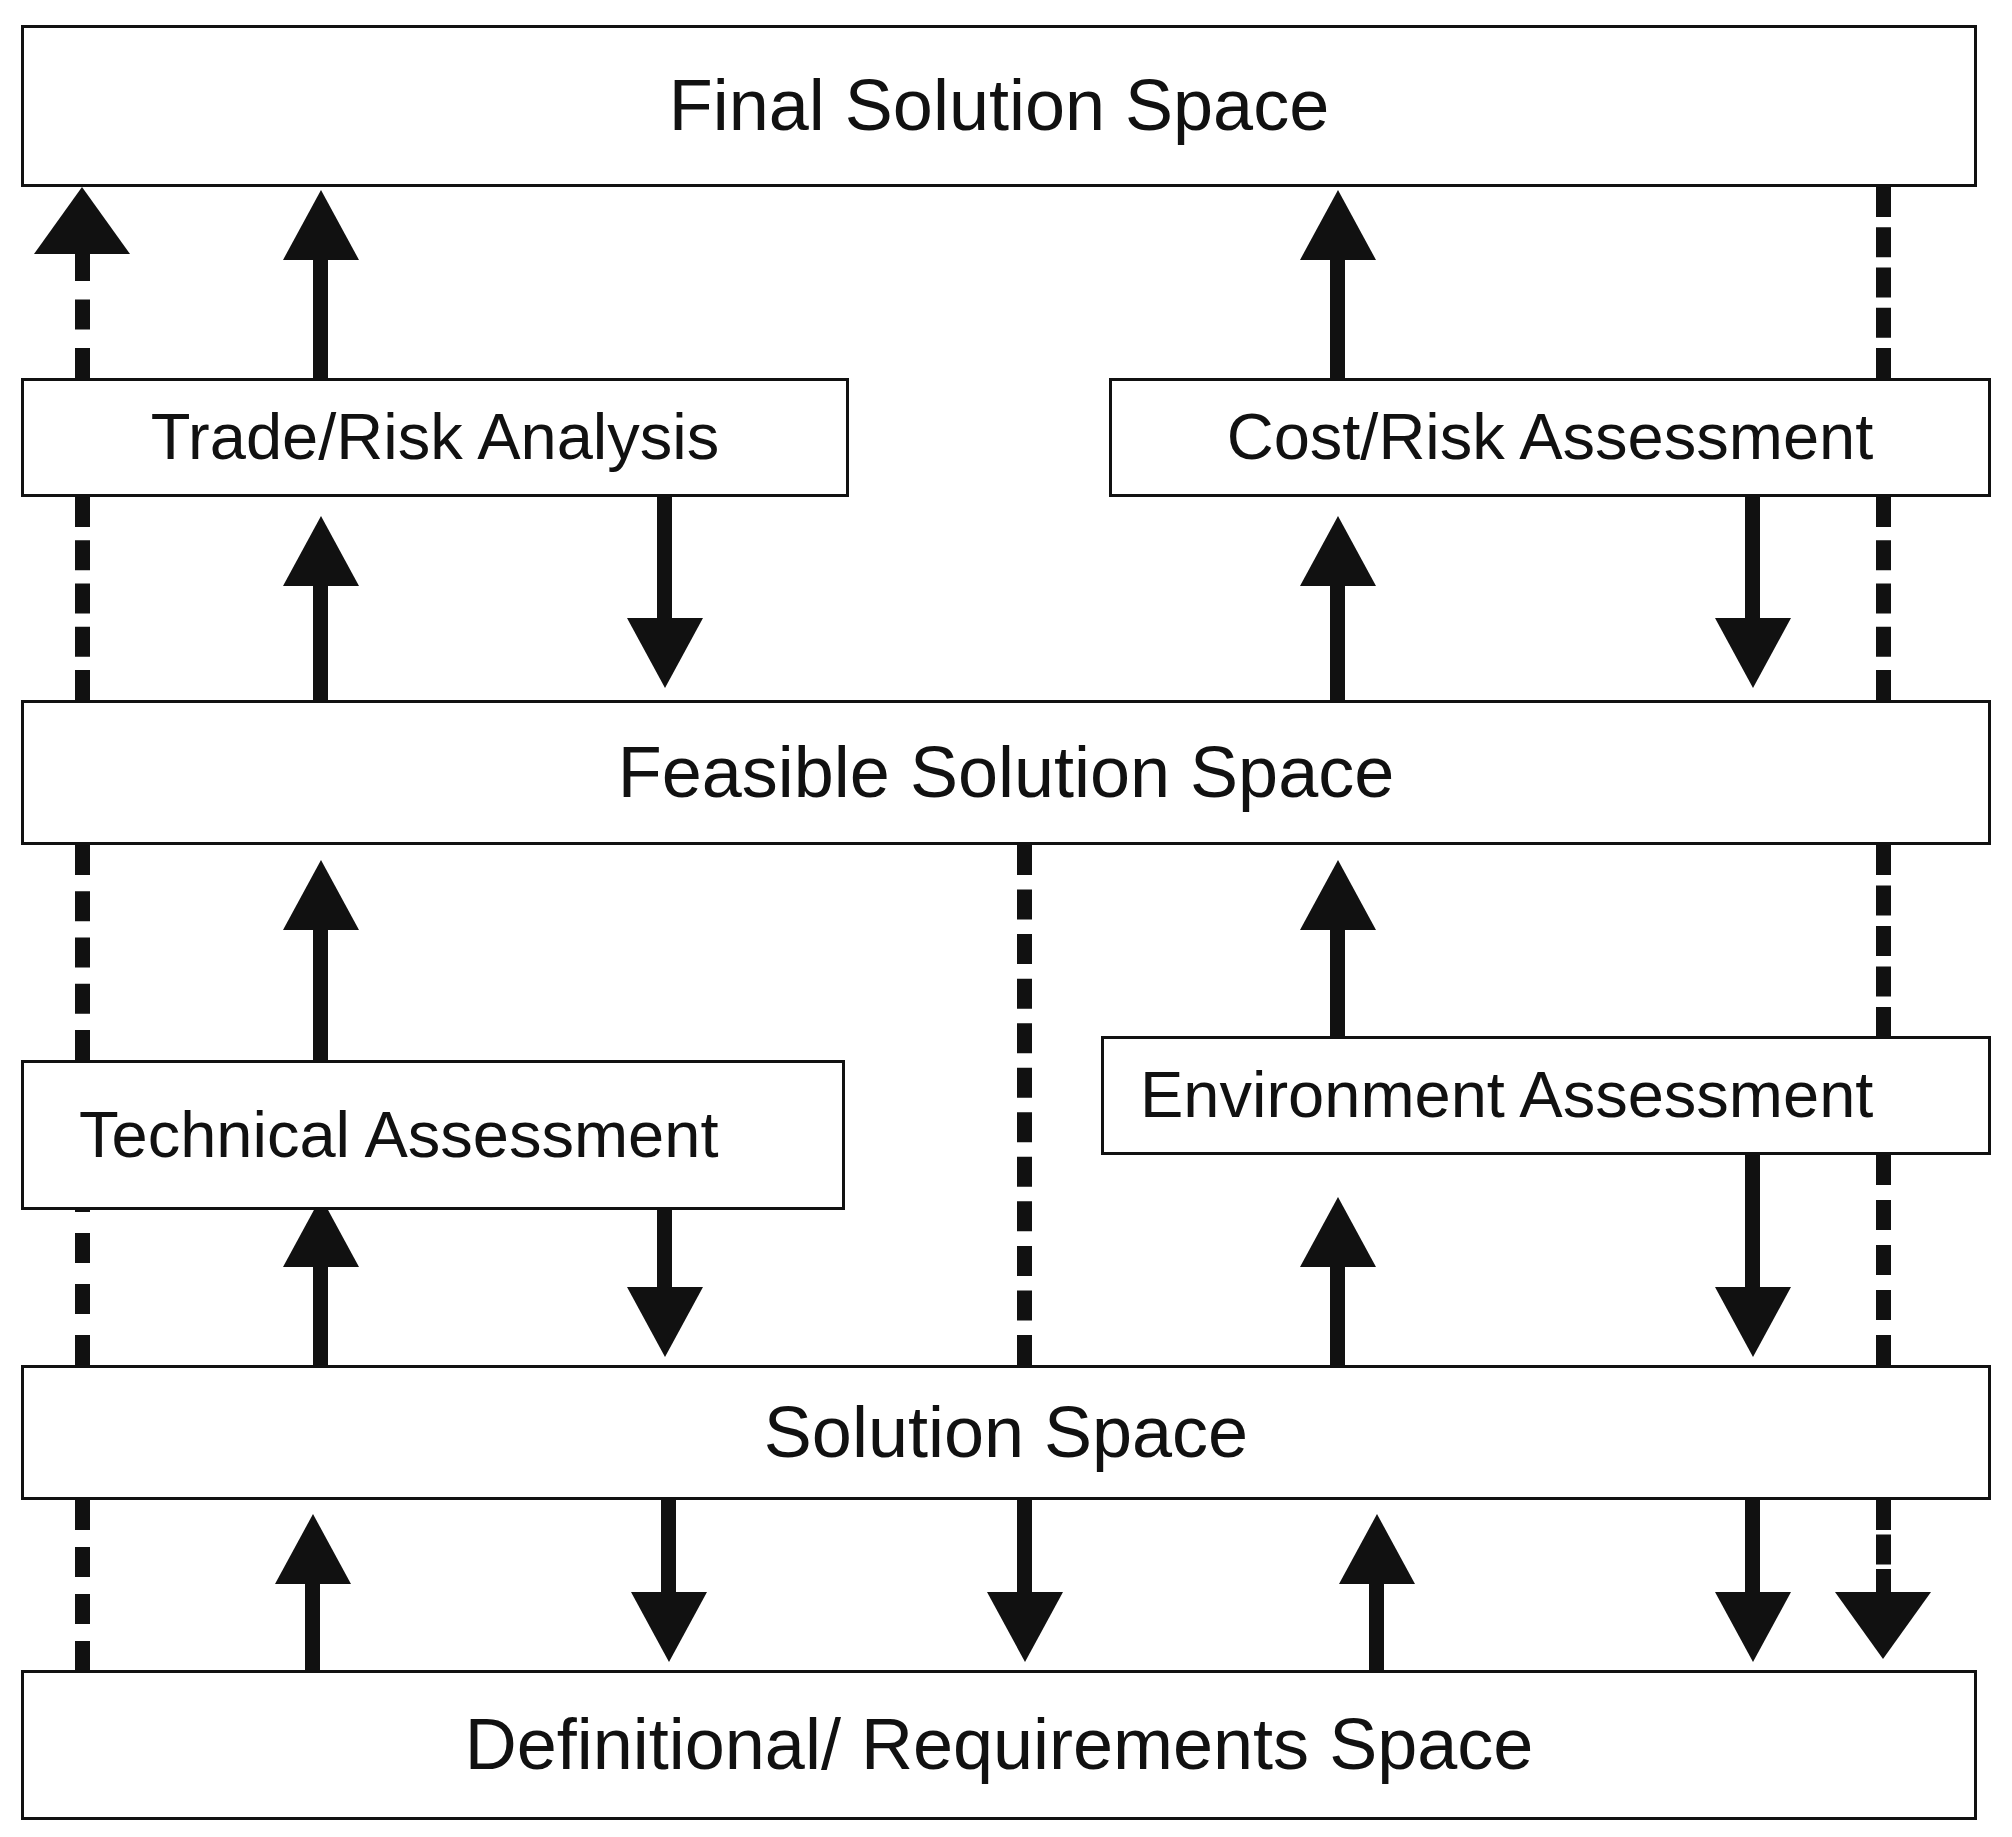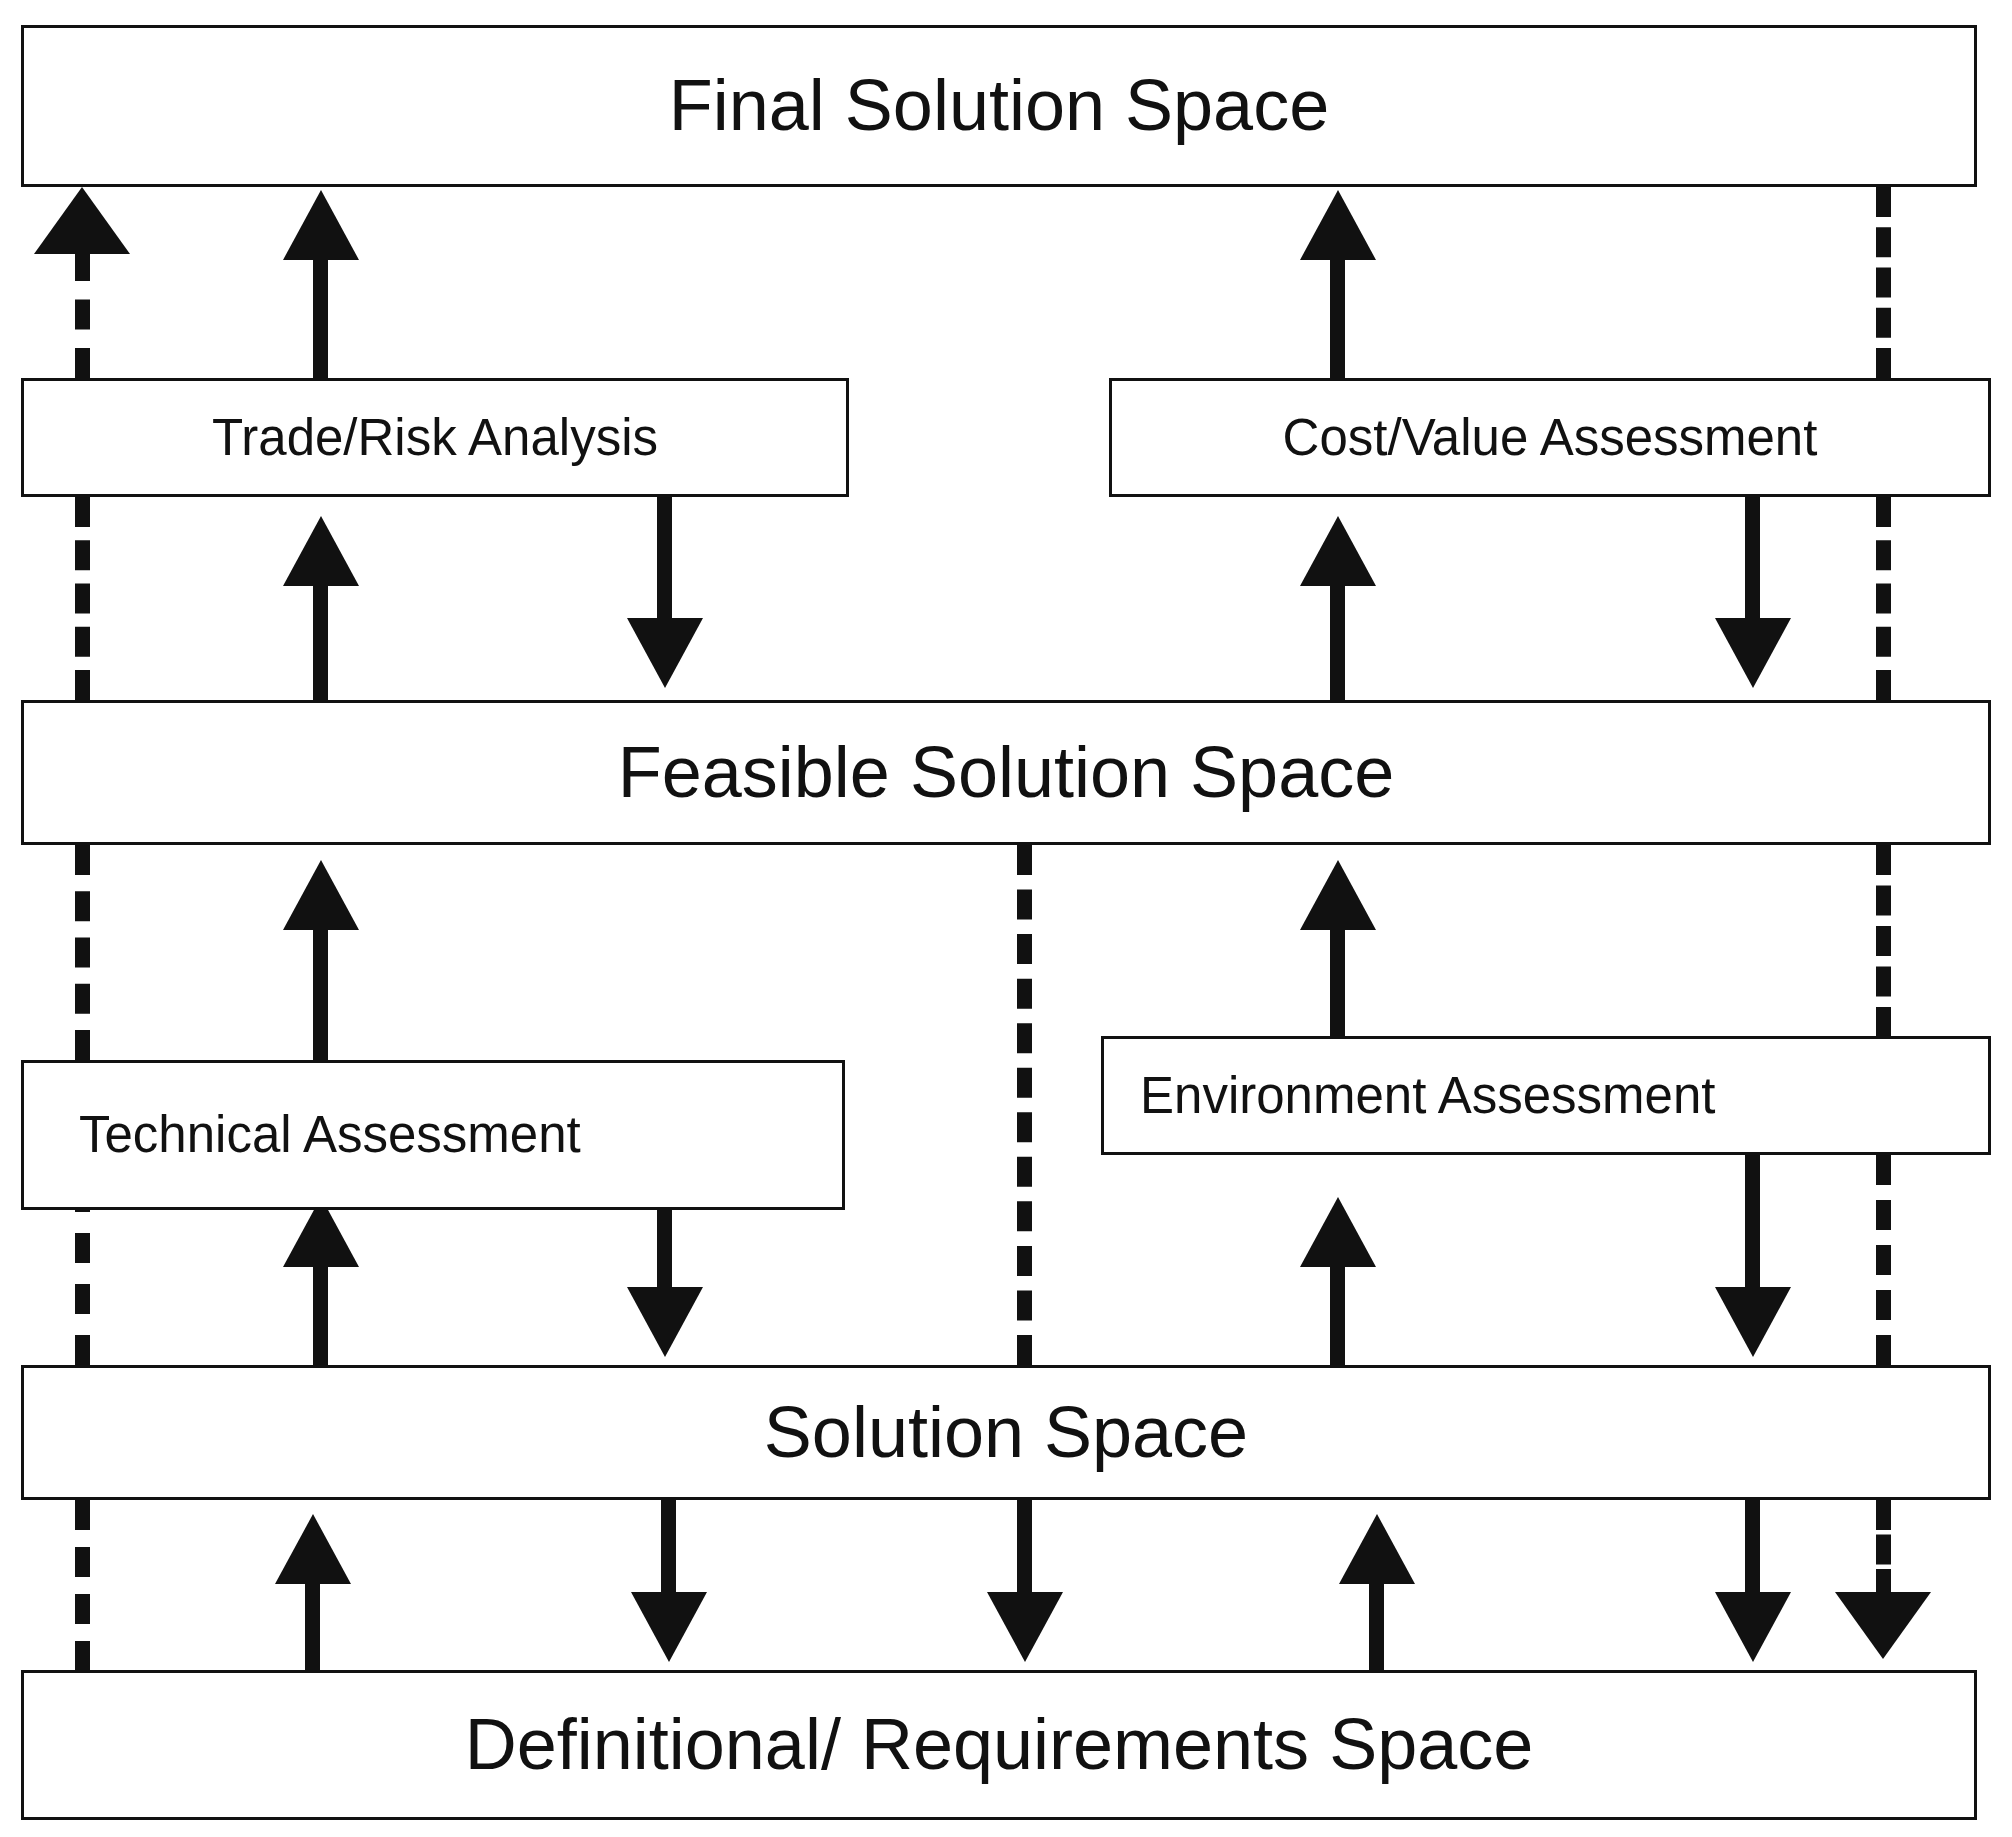--- a/index.html
+++ b/index.html
@@ -16,21 +16,21 @@
     border:3.9px solid #111111;
     background:#ffffff;
     display:flex;
     align-items:center;
     justify-content:center;
     color:#111111;
     line-height:1.05;
     white-space:nowrap;
   }
   .node.level     { font-size:72px; font-weight:400; }
-  .node.analysis  { font-size:51px;  font-weight:400; justify-content:center; }
+  .node.analysis  { font-size:65px;  font-weight:400; justify-content:center; }
   .node.analysis.left-pad { justify-content:flex-start; padding-left:55px; }
 
   
   .conn{ position:absolute; }
   .shaft{
     position:absolute;
     background:#111111;
   }
   .shaft.dashed{
     background:none;
@@ -172,21 +172,21 @@
       </div>
     </div>
   <div id="node-layer">
       <div class="node level" style="left: 21px; top: 25px; width: 1956px; height: 162px;">
         <span>Final Solution Space</span>
       </div>
       <div class="node analysis" style="left: 21px; top: 378px; width: 828px; height: 119px;">
         <span>Trade/Risk Analysis</span>
       </div>
       <div class="node analysis" style="left: 1109px; top: 378px; width: 882px; height: 119px;">
-        <span>Cost/Value Assessment</span>
+        <span>Cost/Risk Assessment</span>
       </div>
       <div class="node level" style="left: 21px; top: 700px; width: 1970px; height: 145px;">
         <span>Feasible Solution Space</span>
       </div>
       <div class="node analysis left-pad" style="left: 21px; top: 1060px; width: 824px; height: 150px; align-items: center;">
         <span>Technical Assessment</span>
       </div>
       <div class="node analysis left-pad" style="left: 1101px; top: 1036px; width: 890px; height: 119px; padding-left: 36px;">
         <span>Environment Assessment</span>
       </div>

